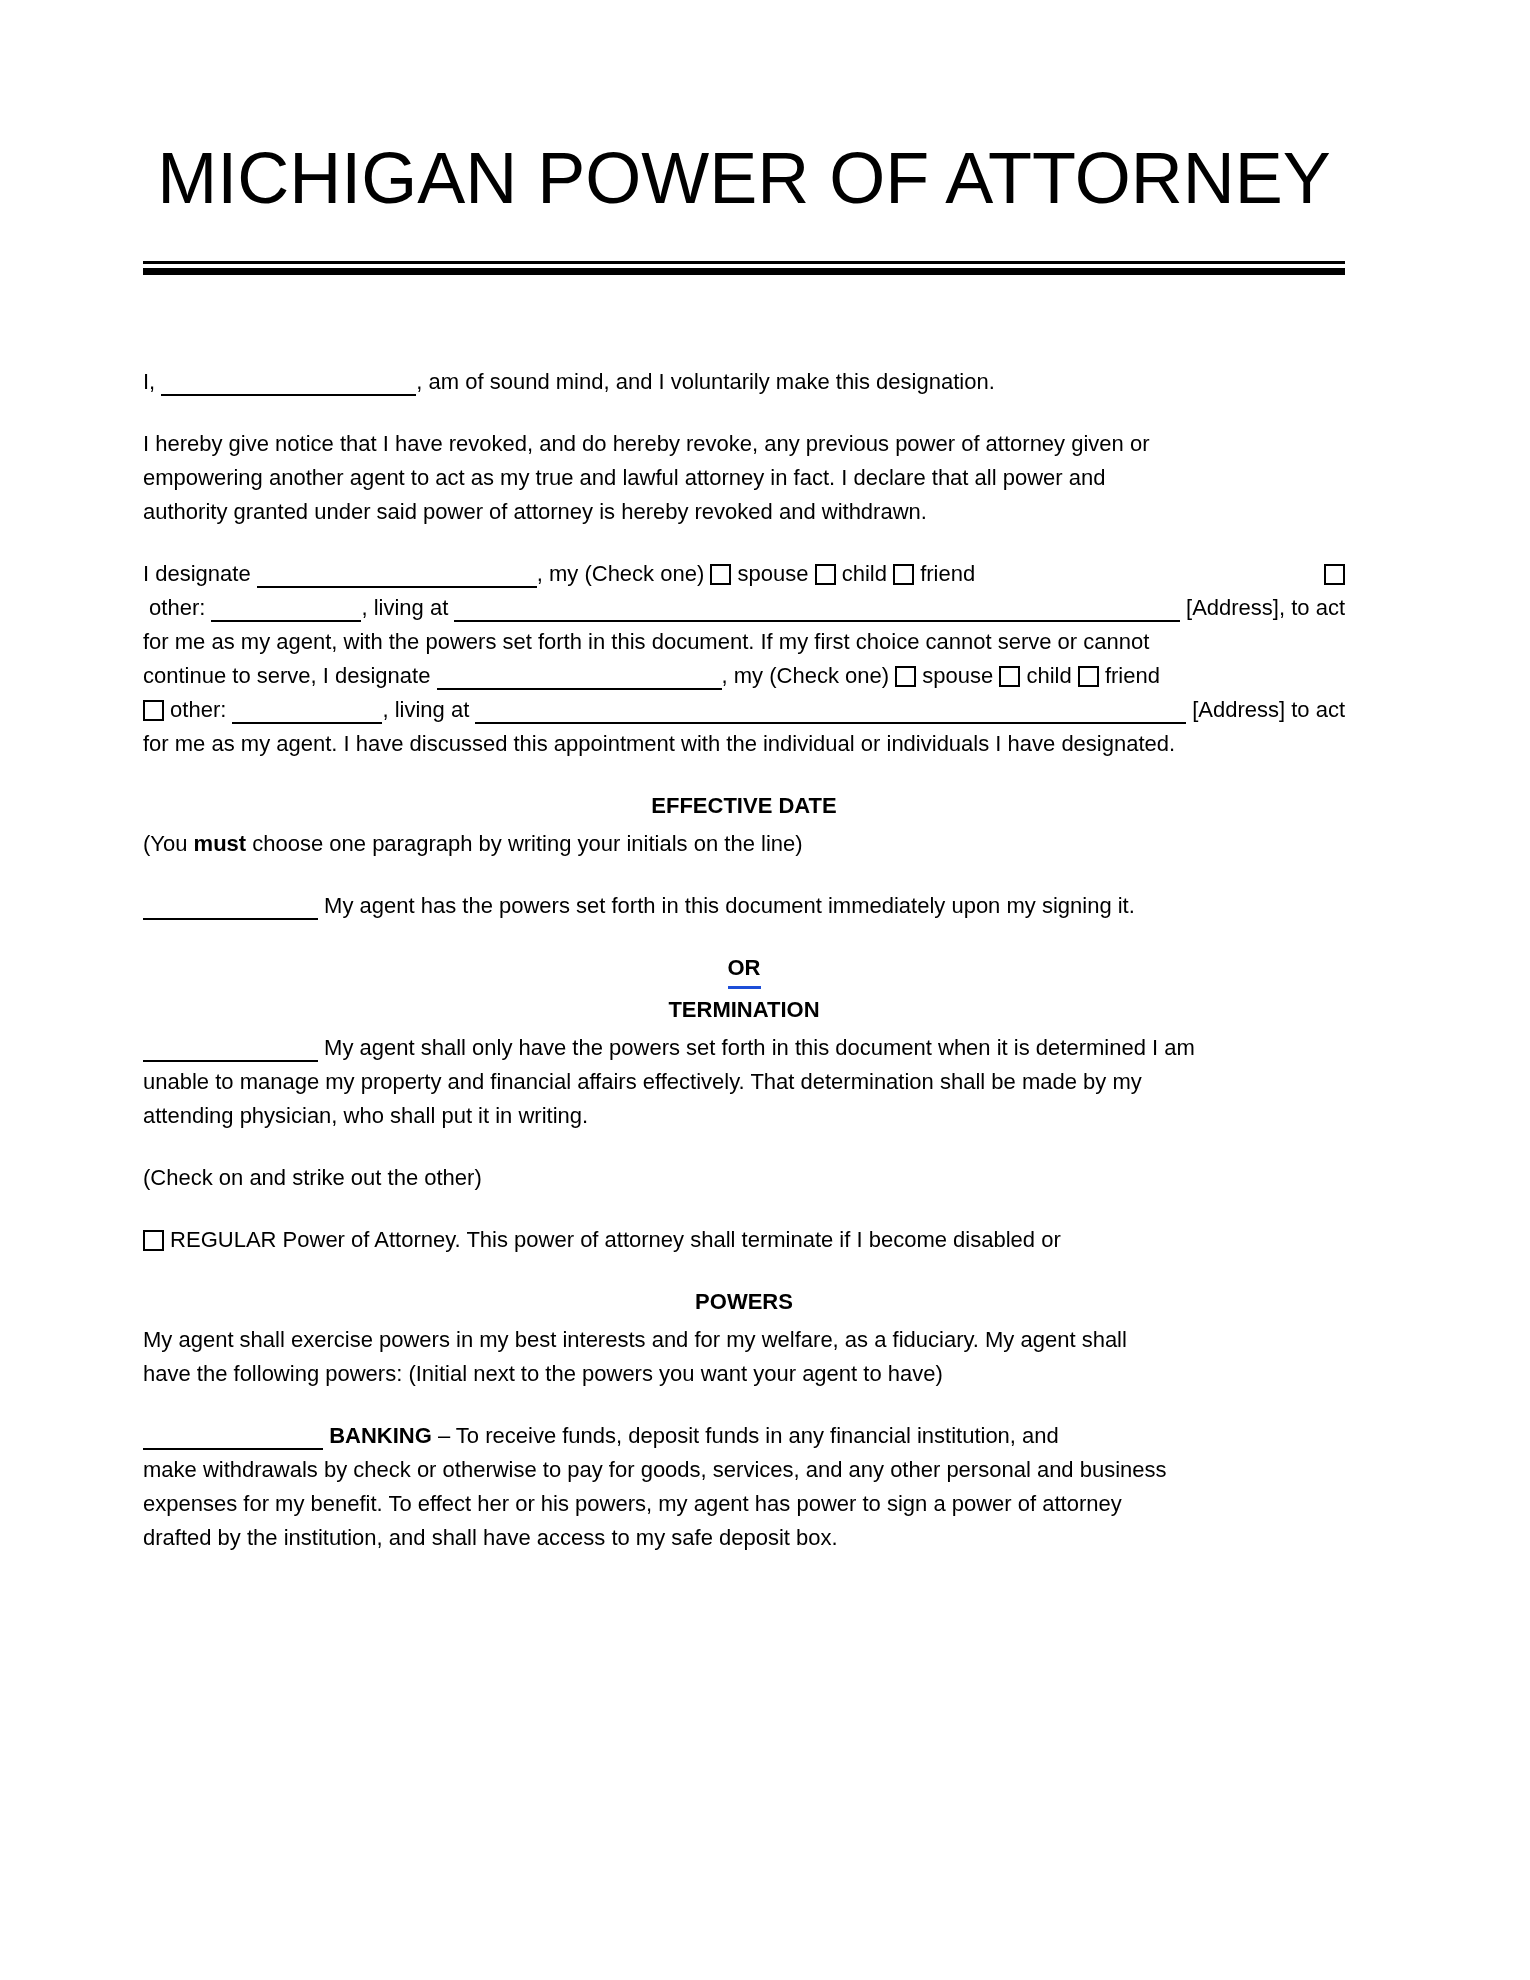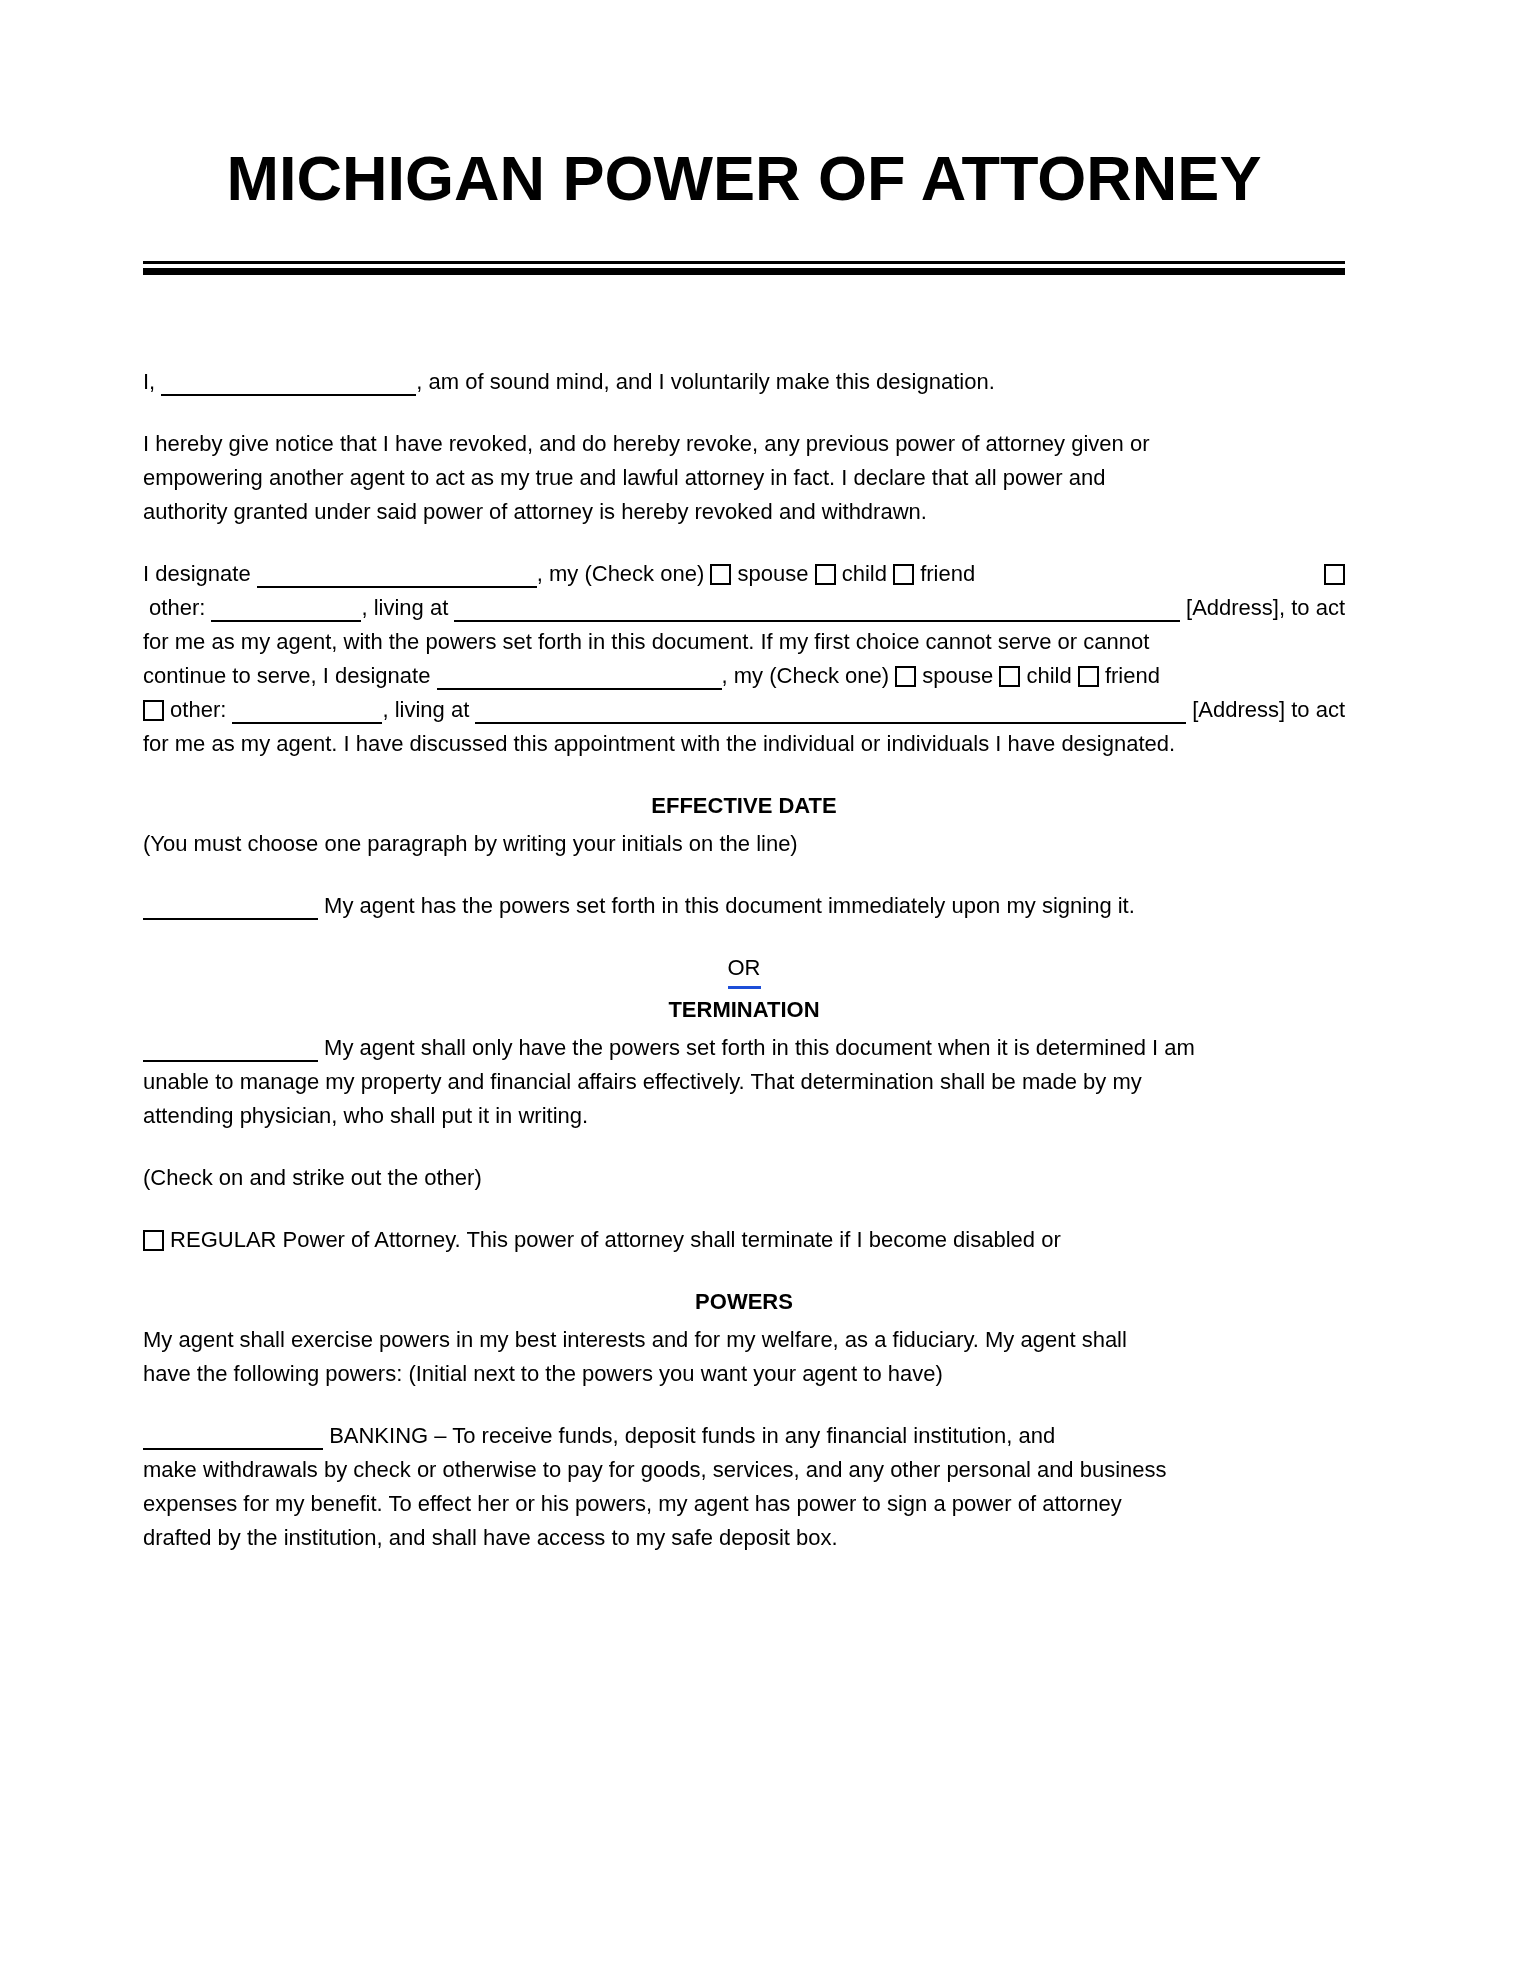--- a/index.html
+++ b/index.html
@@ -10,22 +10,22 @@
     padding:143px 185px 0 143px;
     background:#ffffff;
     color:#000000;
     font-family:"Liberation Sans","DejaVu Sans",sans-serif;
     font-size:22px;
     line-height:34px;
     overflow:hidden;
   }
   .doc-title{
     text-align:center;
-    font-weight:bold;
-    font-size:63px;
+    font-weight:normal;
+    font-size:72px;
     line-height:70px;
     letter-spacing:0px;
     white-space:nowrap;
   }
   .title-rule{
     margin-top:48px;
     height:4px;
     border-top:3px solid #000;
     border-bottom:7px solid #000;
   }
@@ -34,21 +34,21 @@
   .block.heading{margin-bottom:4px;}
   .block.heading .line{justify-content:center;font-weight:bold;}
   .block.sub .line{}
   .line{
     display:flex;
     align-items:baseline;
     white-space:pre;
     min-height:34px;
   }
   .seg{white-space:pre;}
-  .seg.bold{font-weight:normal;}
+  .seg.bold{font-weight:bold;}
   .seg.underlined{border-bottom:3px solid #1d4ed8;padding-bottom:1px;}
   .blank{
     display:inline-block;
     flex:0 0 auto;
     height:20px;
     border-bottom:2px solid #000;
     align-self:flex-end;
     margin-bottom:3px;
   }
   .blank-flex{flex:1 1 auto;min-width:120px;}

